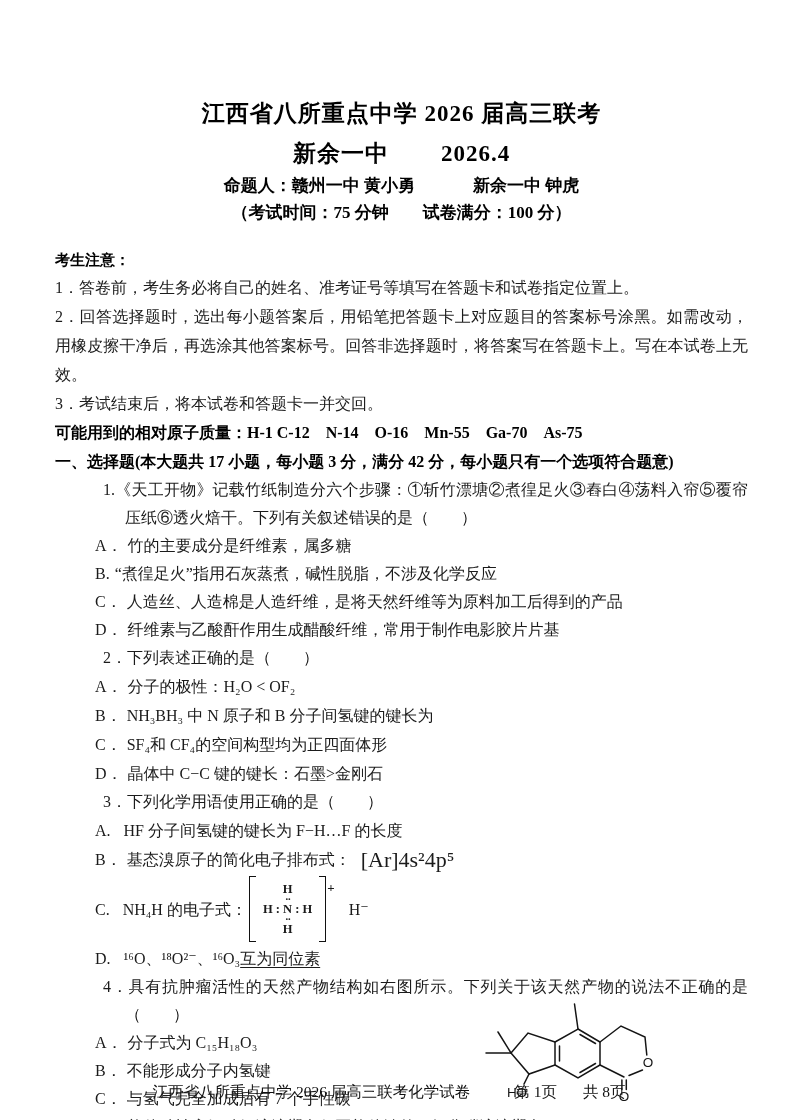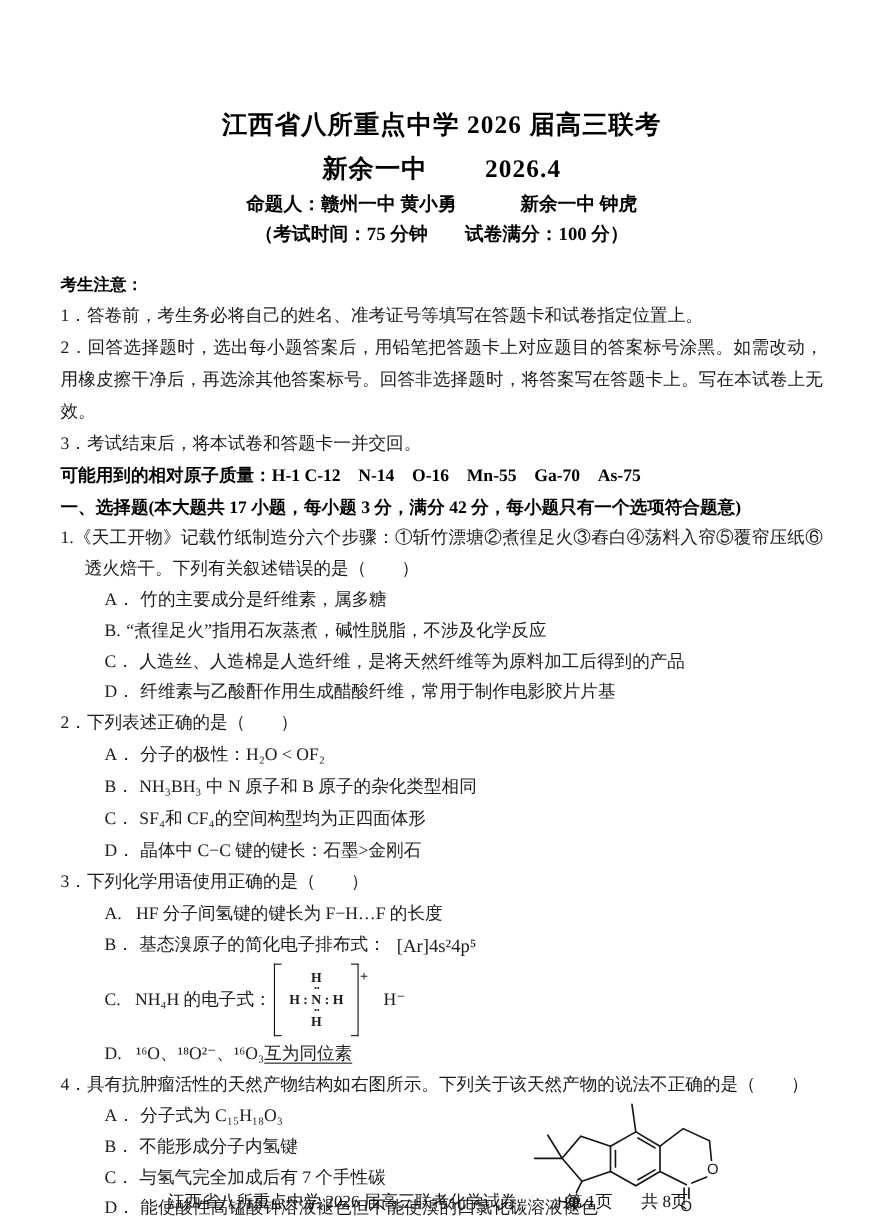--- a/index.html
+++ b/index.html
@@ -21,28 +21,28 @@
   .authors { text-align:center; font-size:17px; font-weight:bold; color:#000; margin-bottom:4px; }
   .authors-gap { display:inline-block; width:58px; }
   .exam-info { text-align:center; font-size:17px; font-weight:bold; color:#000; margin-bottom:23px; }
 
   .notice-head { font-size:15px; font-weight:bold; color:#000; line-height:26px; }
   .notice-item { font-size:16px; line-height:29px; text-align:justify; }
 
   .bold-line { font-size:16px; font-weight:bold; color:#000; line-height:29px; }
 
   .q { font-size:16px; }
-  .q-stem { line-height:28px; padding-left:22px; text-indent:-22px; text-align:justify; }
+  .q-stem { line-height:28px; padding-left:22px; text-indent:-22px; text-align:justify;margin-left:48px; }
   .opt { padding-left:40px; line-height:28px; display:flex; align-items:center; }
   .opt-tall { margin:2px 0; }
   .opt-label { margin-right:5px; white-space:pre; }
   .wide-gap { margin-right:13px; }
   .q2-block .opt, .q3-block .opt { line-height:29px; }
 
-  .formula-sp { margin-left:10px; font-size:17px; }
+  .formula-sp { margin-left:10px; font-size:22px; }
 
   .ul-text { text-decoration:underline; text-underline-offset:3px; }
 
   
   .lewis { display:inline-flex; align-items:center; margin:0 2px; }
   .brk { display:inline-block; width:7px; height:66px; }
   .brk-l { border-left:1.7px solid #111; border-top:1.7px solid #111; border-bottom:1.7px solid #111; }
   .brk-r { border-right:1.7px solid #111; border-top:1.7px solid #111; border-bottom:1.7px solid #111; }
   .lewis-col { display:inline-flex; flex-direction:column; align-items:center; padding:0 7px; font-weight:bold; }
   .lewis-col .atom { font-size:12.5px; line-height:13px; }
@@ -107,21 +107,21 @@
     </div>
 
     <div class="q q2-block">
       <div class="q-stem">2．下列表述正确的是（　　）</div>
       <div class="opt">
         <span class="opt-label">A．</span>
         <span>分子的极性：H₂O &lt; OF₂</span>
       </div>
       <div class="opt">
         <span class="opt-label">B．</span>
-        <span>NH₃BH₃ 中 N 原子和 B 原子的杂化类型相同</span>
+        <span>NH₃BH₃ 中 N 原子和 B 分子间氢键的键长为</span>
       </div>
       <div class="opt">
         <span class="opt-label">C．</span>
         <span>SF₄和 CF₄的空间构型均为正四面体形</span>
       </div>
       <div class="opt">
         <span class="opt-label">D．</span>
         <span>晶体中 C−C 键的键长：石墨&gt;金刚石</span>
       </div>
     </div>

